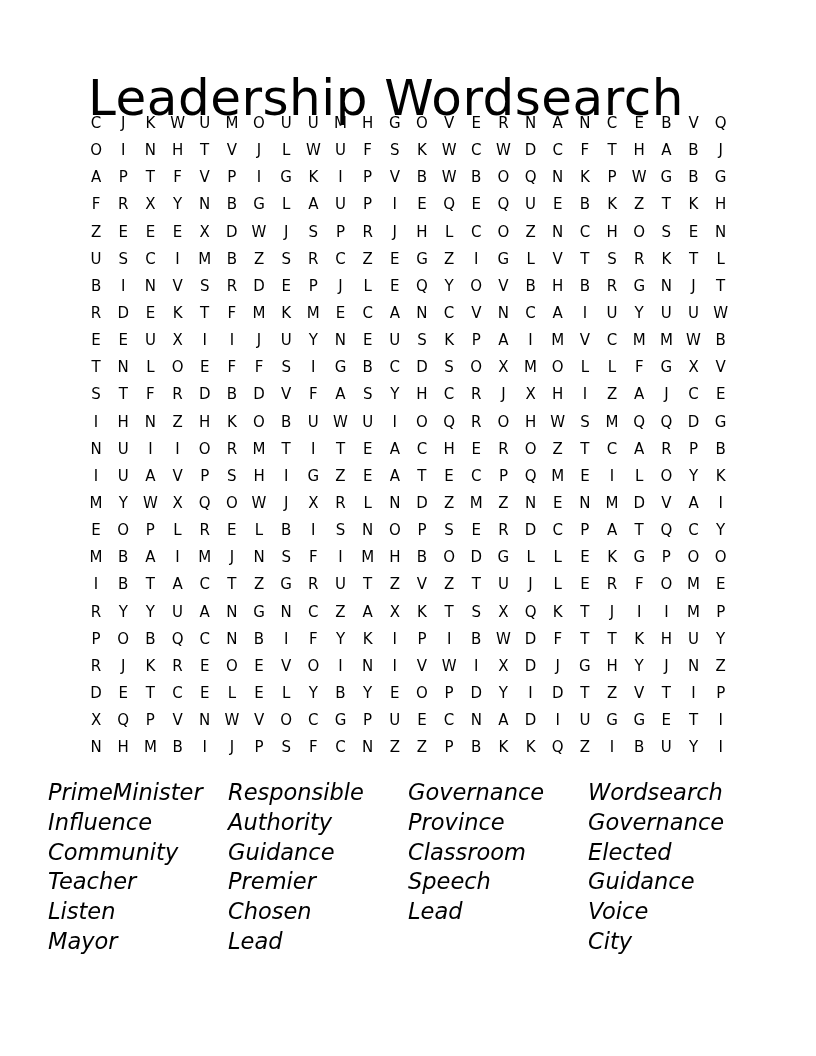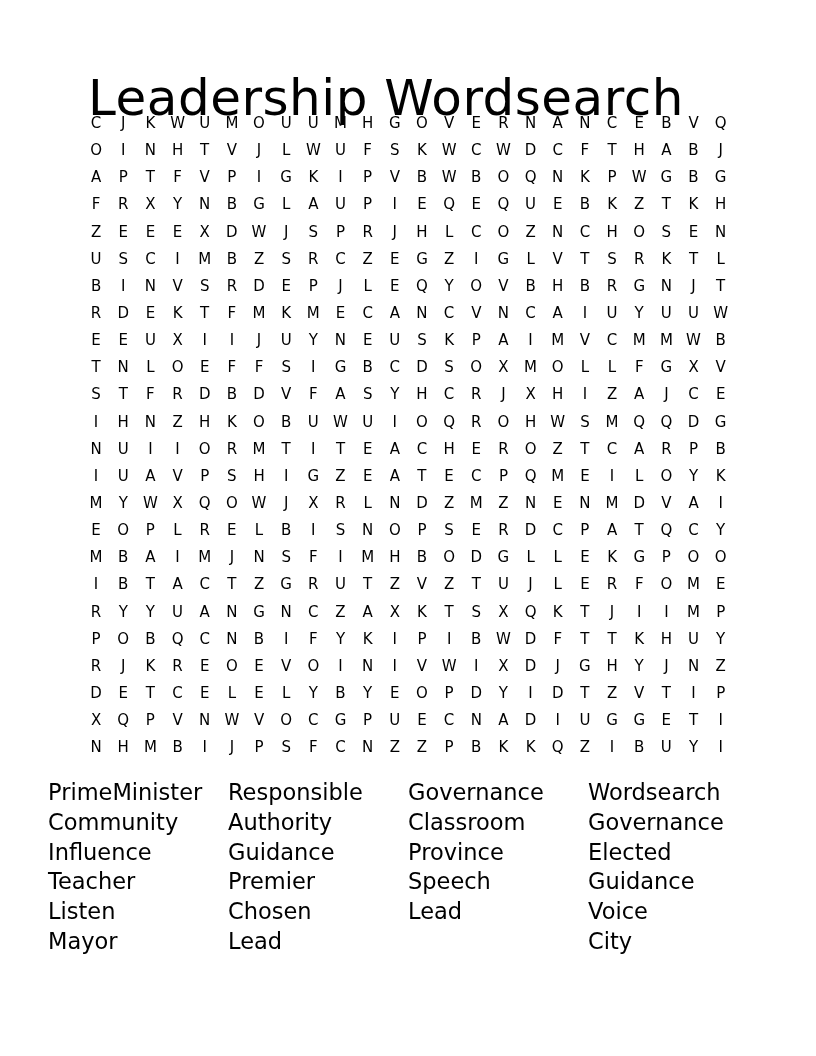--- a/index.html
+++ b/index.html
@@ -43,20 +43,21 @@
       line-height: 27px;
     }
     .words {
       position: absolute;
       left: 48px;
       top: 778px;
       display: flex;
     }
     .word-col {
       width: 180px;
+      font-style: italic;
     }
     .word {
       font-size: 22.5px;
       line-height: 29.8px;
       white-space: nowrap;
     }
   </style>
 </head>
 <body>
 
@@ -685,38 +686,38 @@
       <span class="cell">B</span>
       <span class="cell">U</span>
       <span class="cell">Y</span>
       <span class="cell">I</span>
     </div>
   </div>
 
 <div class="words" id="words">
     <div class="word-col">
       <div class="word">PrimeMinister</div>
+      <div class="word">Influence</div>
       <div class="word">Community</div>
-      <div class="word">Influence</div>
       <div class="word">Teacher</div>
       <div class="word">Listen</div>
       <div class="word">Mayor</div>
     </div>
     <div class="word-col">
       <div class="word">Responsible</div>
       <div class="word">Authority</div>
       <div class="word">Guidance</div>
       <div class="word">Premier</div>
       <div class="word">Chosen</div>
       <div class="word">Lead</div>
     </div>
     <div class="word-col">
       <div class="word">Governance</div>
+      <div class="word">Province</div>
       <div class="word">Classroom</div>
-      <div class="word">Province</div>
       <div class="word">Speech</div>
       <div class="word">Lead</div>
     </div>
     <div class="word-col">
       <div class="word">Wordsearch</div>
       <div class="word">Governance</div>
       <div class="word">Elected</div>
       <div class="word">Guidance</div>
       <div class="word">Voice</div>
       <div class="word">City</div>

